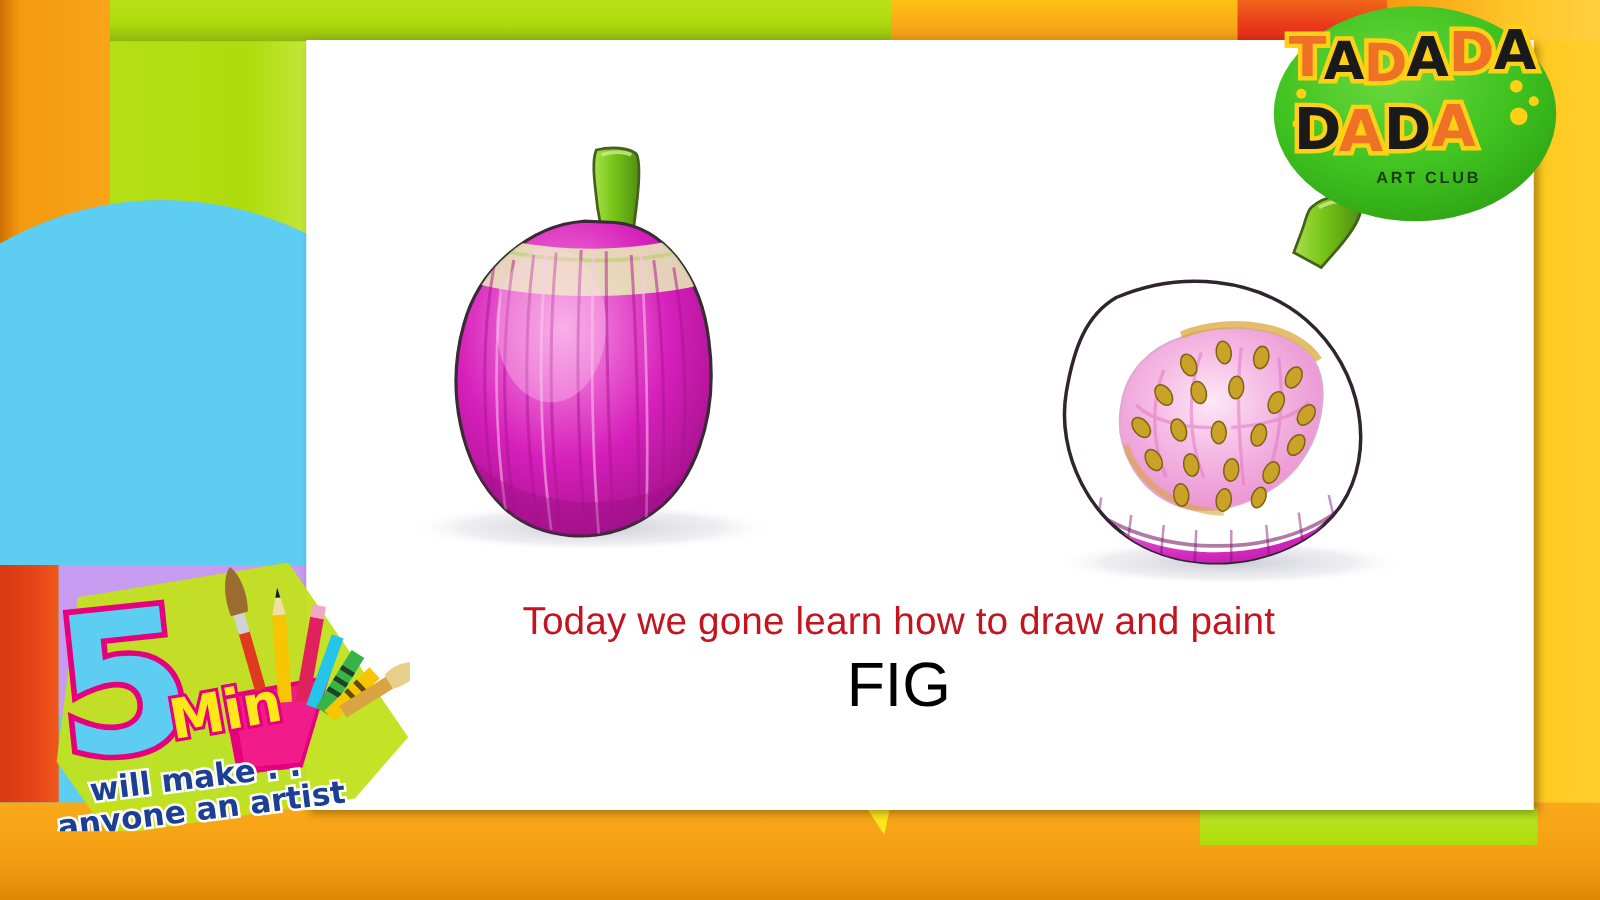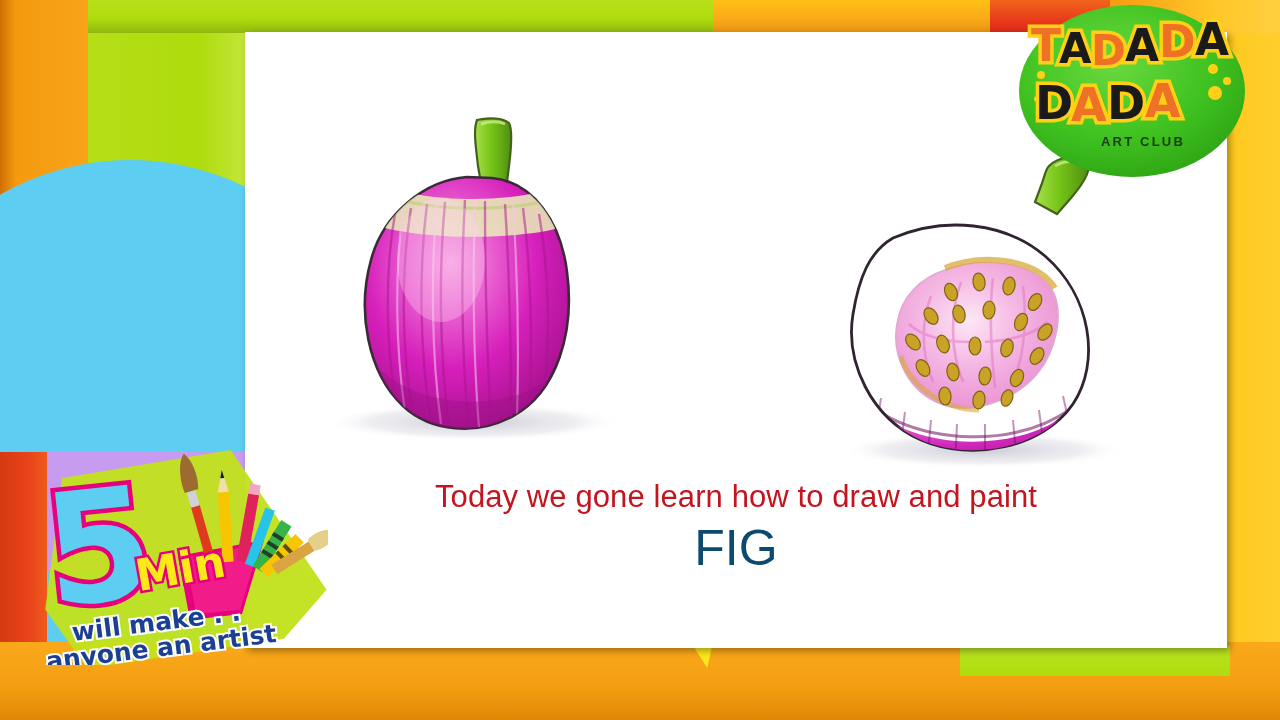--- a/index.html
+++ b/index.html
@@ -88,36 +88,36 @@
   }
 
   
   .fig-art {
     left: 245px; top: 110px; width: 982px; height: 370px;
   }
   .fig-art svg { display: block; width: 100%; height: 100%; }
 
   
   .caption-wrap {
-    left: 245px; top: 478px; width: 982px; height: 130px;
+    left: 228px; top: 478px; width: 982px; height: 130px;
     text-align: center;
   }
   .caption-line1 {
     font-family: "Liberation Sans", sans-serif;
     font-size: 31px;
     line-height: 38px;
     letter-spacing: 0.1px;
     color: #c4141f;
     white-space: nowrap;
   }
   .caption-line2 {
     font-family: "Liberation Sans", sans-serif;
     font-size: 50px;
     line-height: 56px;
-    color: #0c4a6e;
+    color: #000000;
     margin-top: 4px;
   }
 
   
   .tada-logo {
     left: 1017px; top: 3px; width: 230px; height: 175px;
   }
   .tada-logo svg { display: block; width: 100%; height: 100%; }
 
   

